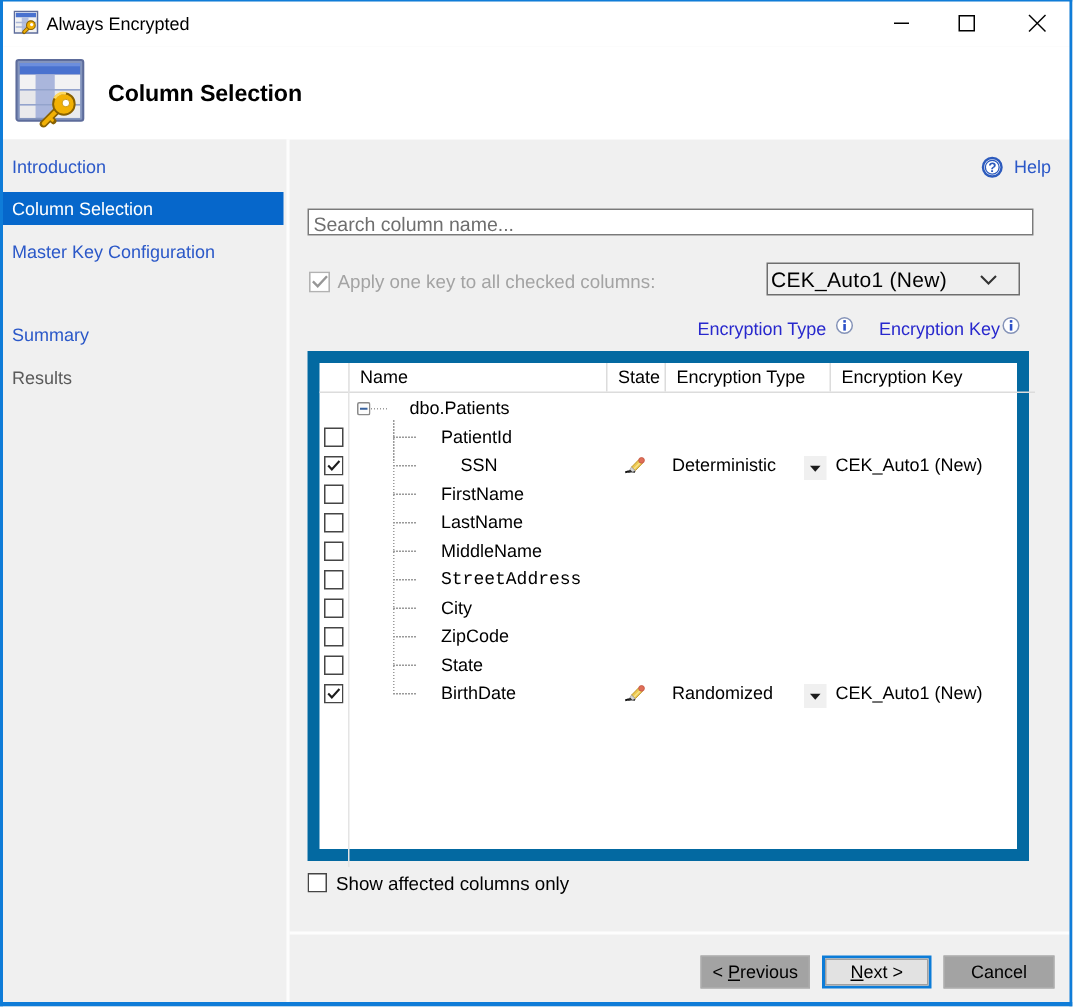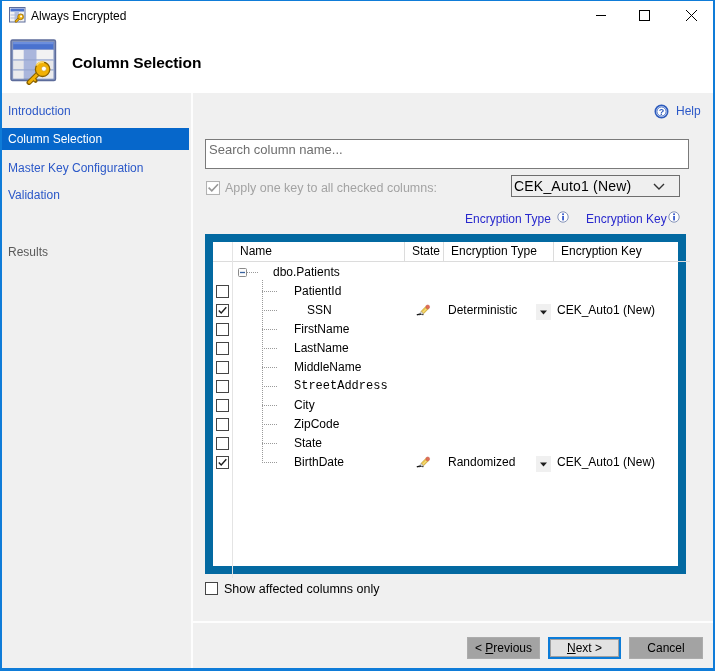--- a/index.html
+++ b/index.html
@@ -18,21 +18,21 @@
 #apptitle{left:31px;top:9px;font-size:12px;color:#000;}
 #htitle{left:72px;top:54px;font-size:15.5px;font-weight:bold;color:#000;letter-spacing:-0.1px;}
 
 #sidebar{left:2px;top:93px;width:189px;height:575px;background:#f0f0f0;}
 #vdivider{left:191px;top:93px;width:2px;height:575px;background:#fdfdfd;}
 .nav{position:absolute;left:0;width:189px;height:28px;line-height:28px;padding-left:8px;color:#2b58c8;}
 .nav.sel{height:22px;line-height:22px;background:#0667cb;color:#fff;}
 .nav.gray{color:#5a5a5a;}
 
 #helptext{left:676px;top:105px;height:13px;line-height:13px;color:#2b58c8;}
-#search{left:205px;top:139px;width:484px;height:30px;background:#fff;border:1px solid #7a7a7a;line-height:20px;padding-left:3px;color:#6e6e6e;font-size:13px;}
+#search{left:205px;top:139px;width:484px;height:18px;background:#fff;border:1px solid #7a7a7a;line-height:20px;padding-left:3px;color:#6e6e6e;font-size:13px;}
 #applylbl{left:225px;top:182px;height:13px;line-height:13px;color:#a3a3a3;font-size:12.5px;}
 #combo{left:511px;top:175px;width:169px;height:22px;background:#efefef;border:1px solid #6e6e6e;}
 #combotext{left:2px;top:3px;height:15px;line-height:15px;color:#000;font-size:14px;letter-spacing:0.2px;}
 #enctype{left:465px;top:213px;height:13px;line-height:13px;color:#2828cd;}
 #enckey{left:586px;top:213px;height:13px;line-height:13px;color:#2828cd;}
 
 #table{left:205px;top:234px;width:481px;height:340px;background:#fff;border:8px solid #0369a1;}
 .hv{position:absolute;top:0;width:1px;height:19px;background:#dcdcdc;}
 #hdrline{left:0;top:19px;width:477px;height:1px;background:#dcdcdc;}
 #cbcol{left:19px;top:0;width:1px;height:336px;background:#e4e4e4;}
@@ -102,21 +102,21 @@
     </g>
   </svg>
   <div class="abs" id="htitle">Column Selection</div>
 
   <div class="abs" id="sidebar"></div>
   <div class="abs" id="vdivider"></div>
 
   <div class="nav" style="top:97px;">Introduction</div>
   <div class="nav sel" style="top:128px;">Column Selection</div>
   <div class="nav" style="top:154px;">Master Key Configuration</div>
-  <div class="nav" style="top:181px;">Validation</div>
+  <div class="nav" style="top:209px;">Summary</div>
   <div class="nav gray" style="top:238px;">Results</div>
 
   <svg class="abs" style="left:654px;top:104px" width="15" height="15" viewBox="0 0 15 15">
     <circle cx="7.5" cy="7.5" r="6.2" fill="#fff" stroke="#2d5bbd" stroke-width="1.6"></circle>
     <circle cx="7.5" cy="7.5" r="4.6" fill="none" stroke="#2d5bbd" stroke-width="0.9"></circle>
     <text x="7.5" y="10.8" text-anchor="middle" font-family="Liberation Sans" font-size="9" font-weight="bold" fill="#2d5bbd">?</text>
   </svg>
   <div class="abs" id="helptext">Help</div>
 
   <div class="abs" id="search">Search column name...</div>

